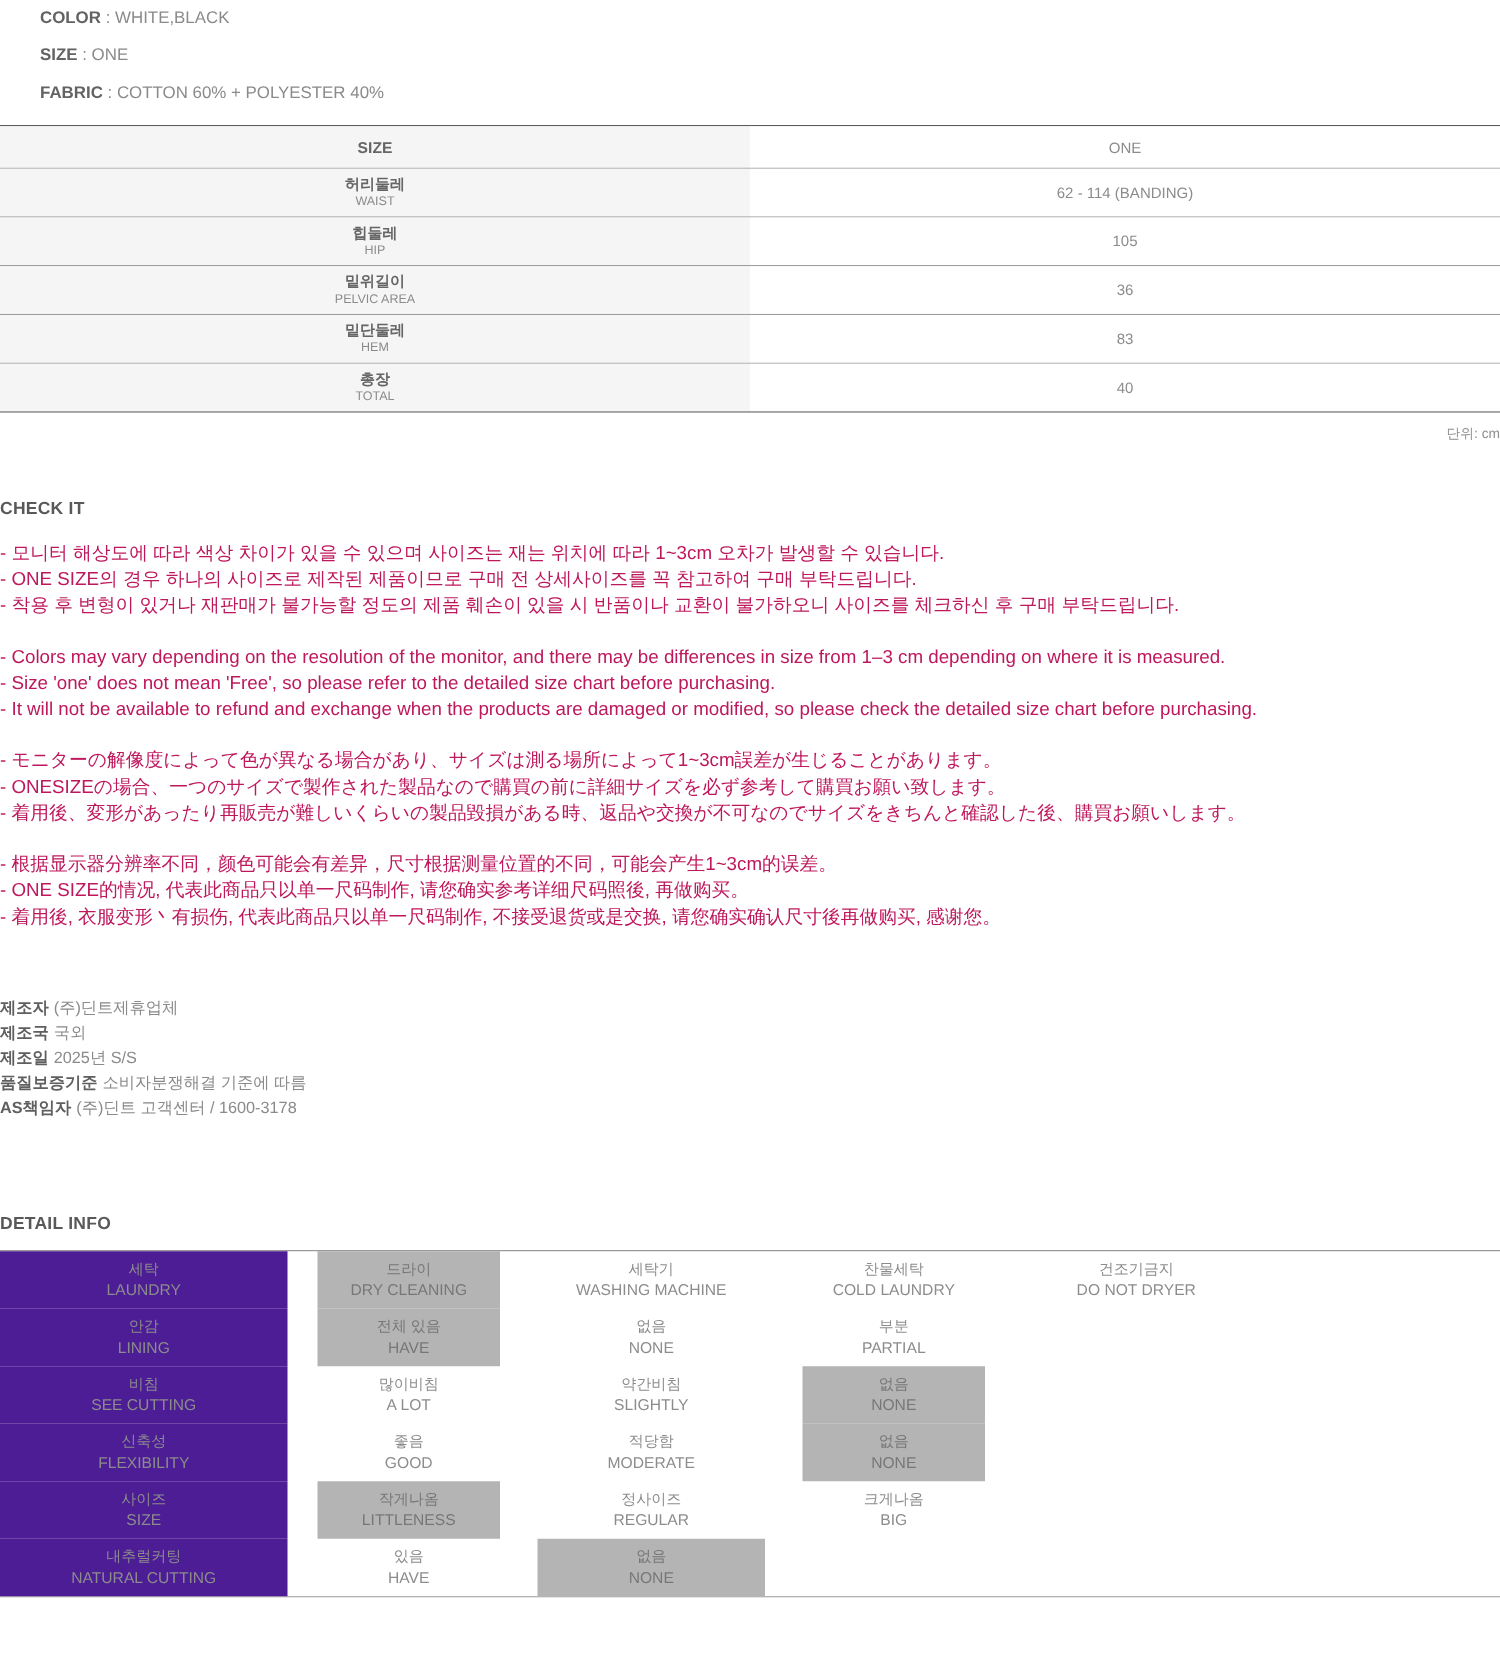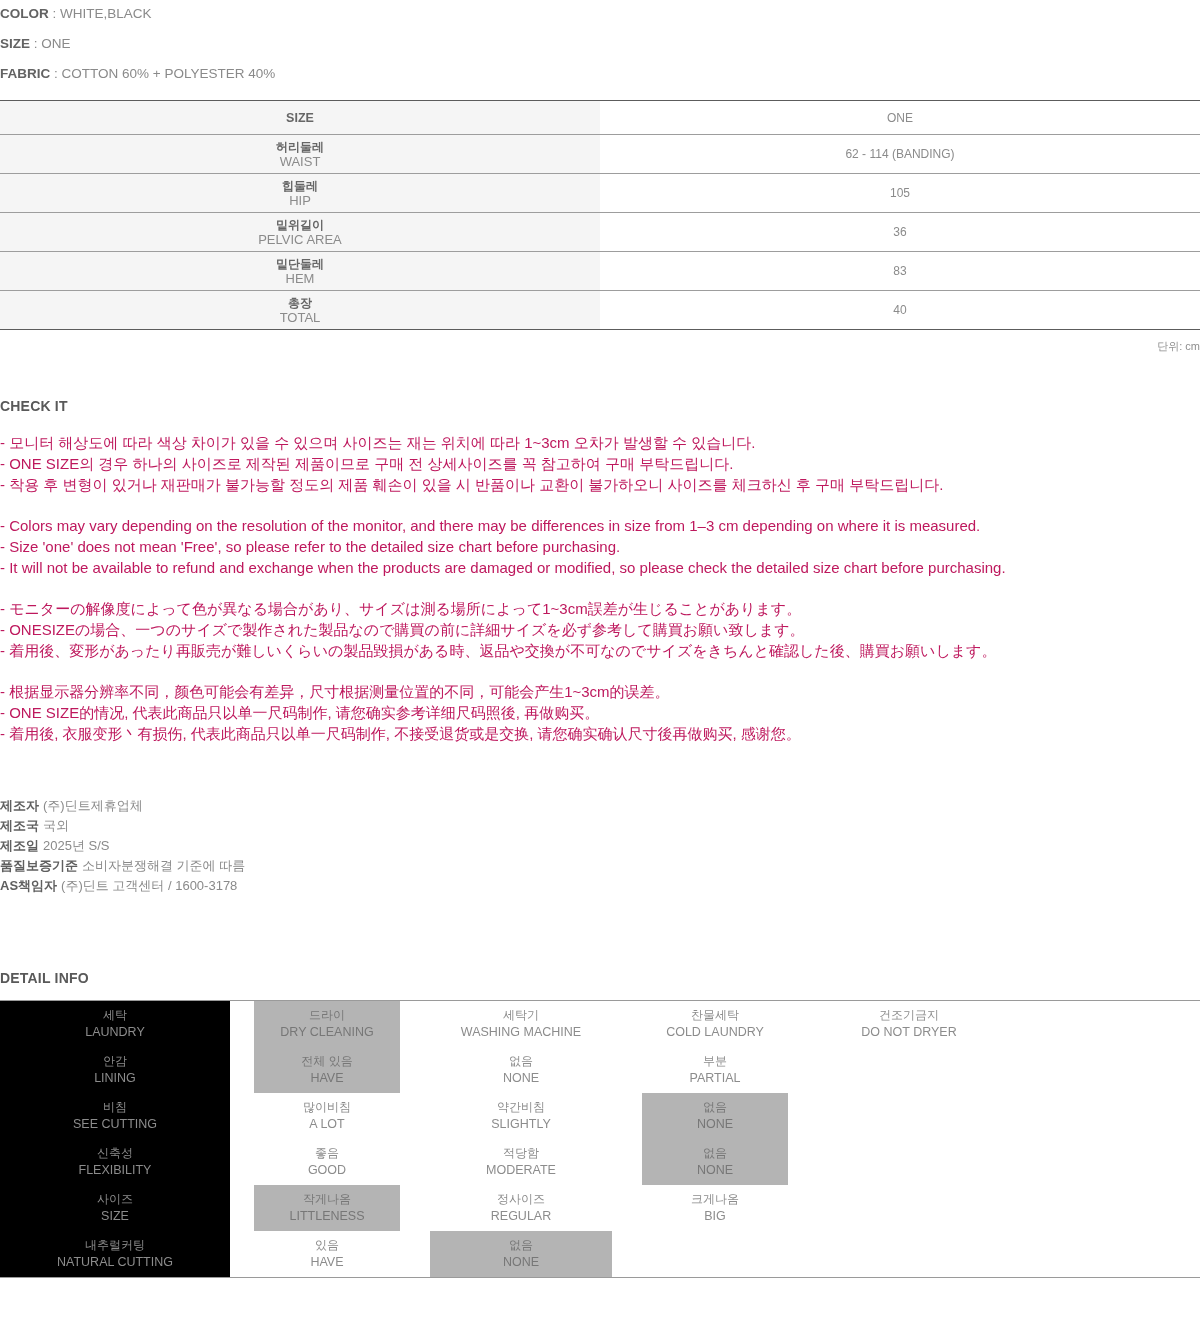--- a/index.html
+++ b/index.html
@@ -1,58 +1,58 @@
 <!DOCTYPE html>
 <html><head>
 <meta charset="utf-8">
 <style>
   html,body{margin:0;padding:0;background:#ffffff;}
   body{width:1200px;font-family:"Liberation Sans","DejaVu Sans",sans-serif;color:#828282;}
   .page{width:1200px;position:relative;background:#fff;}
 
   
-  .specs{padding-top:6px;}
+  .specs{padding-top:6px;margin-left:32px;}
   .spec-line{font-size:13.5px;line-height:16px;margin-bottom:14px;color:#8a8a8a;}
   .spec-label{font-weight:bold;color:#636363;}
 
   
   .section-heading{font-size:14px;font-weight:bold;color:#595959;letter-spacing:0.2px;}
   .h-sizeinfo{margin-top:60px;}
   .h-checkit{margin-top:44px;}
   .h-detail{margin-top:74px;}
 
   
   .size-table{margin-top:18px;width:1200px;border-top:1px solid #5c5c5c;border-bottom:1px solid #5c5c5c;border-collapse:collapse;}
   .size-row{display:flex;border-bottom:1px solid #9d9d9d;}
   .size-row:last-child{border-bottom:none;}
   .size-cell-label{width:600px;background:#f5f5f5;display:flex;flex-direction:column;align-items:center;justify-content:center;text-align:center;}
   .size-cell-value{width:600px;background:#ffffff;display:flex;align-items:center;justify-content:center;text-align:center;font-size:12px;color:#8b8b8b;}
   .size-row.header{height:33px;}
   .size-row.data{height:38px;}
   .size-kr{font-size:12px;font-weight:bold;color:#666;line-height:15px;}
-  .size-en{font-size:13px;color:#8b8b8b;line-height:14px;}
+  .size-en{font-size:10px;color:#8b8b8b;line-height:14px;}
   .size-header-label{font-size:12.5px;font-weight:bold;color:#666;}
   .unit-note{margin-top:9px;text-align:right;font-size:11px;color:#8e8e8e;}
 
   
   .notes{margin-top:18px;}
   .note-block{margin-bottom:20px;}
   .note-line{font-size:15px;line-height:21px;color:#be185d;}
 
   
   .maker{margin-top:52px;}
   .maker-line{font-size:13px;line-height:20px;color:#8a8a8a;}
   .maker-label{font-weight:bold;color:#5f5f5f;margin-right:4px;}
 
   
   .detail-table{margin-top:14px;width:1200px;border-top:1px solid #9a9a9a;border-bottom:1px solid #9a9a9a;}
   .detail-row{display:grid;grid-template-columns:230px repeat(5,194px);height:46px;}
   .d-cell{position:relative;display:flex;flex-direction:column;align-items:center;justify-content:center;text-align:center;}
   .d-cell .t{position:relative;z-index:1;}
-  .d-label{background:#000000;}
+  .d-label{background:#4c1d95;}
   .d-kr{font-size:12px;color:#8c8c8c;line-height:17px;}
   .d-en{font-size:12.5px;color:#8c8c8c;line-height:17px;}
   .d-cell.hl::before{content:"";position:absolute;left:24px;right:24px;top:0;bottom:0;background:#b4b4b4;}
   .d-cell.hl.wide::before{left:6px;right:6px;}
   .d-cell.hl .d-kr,.d-cell.hl .d-en{color:#777;}
 </style>
 </head>
 <body>
 
 <div class="page">

